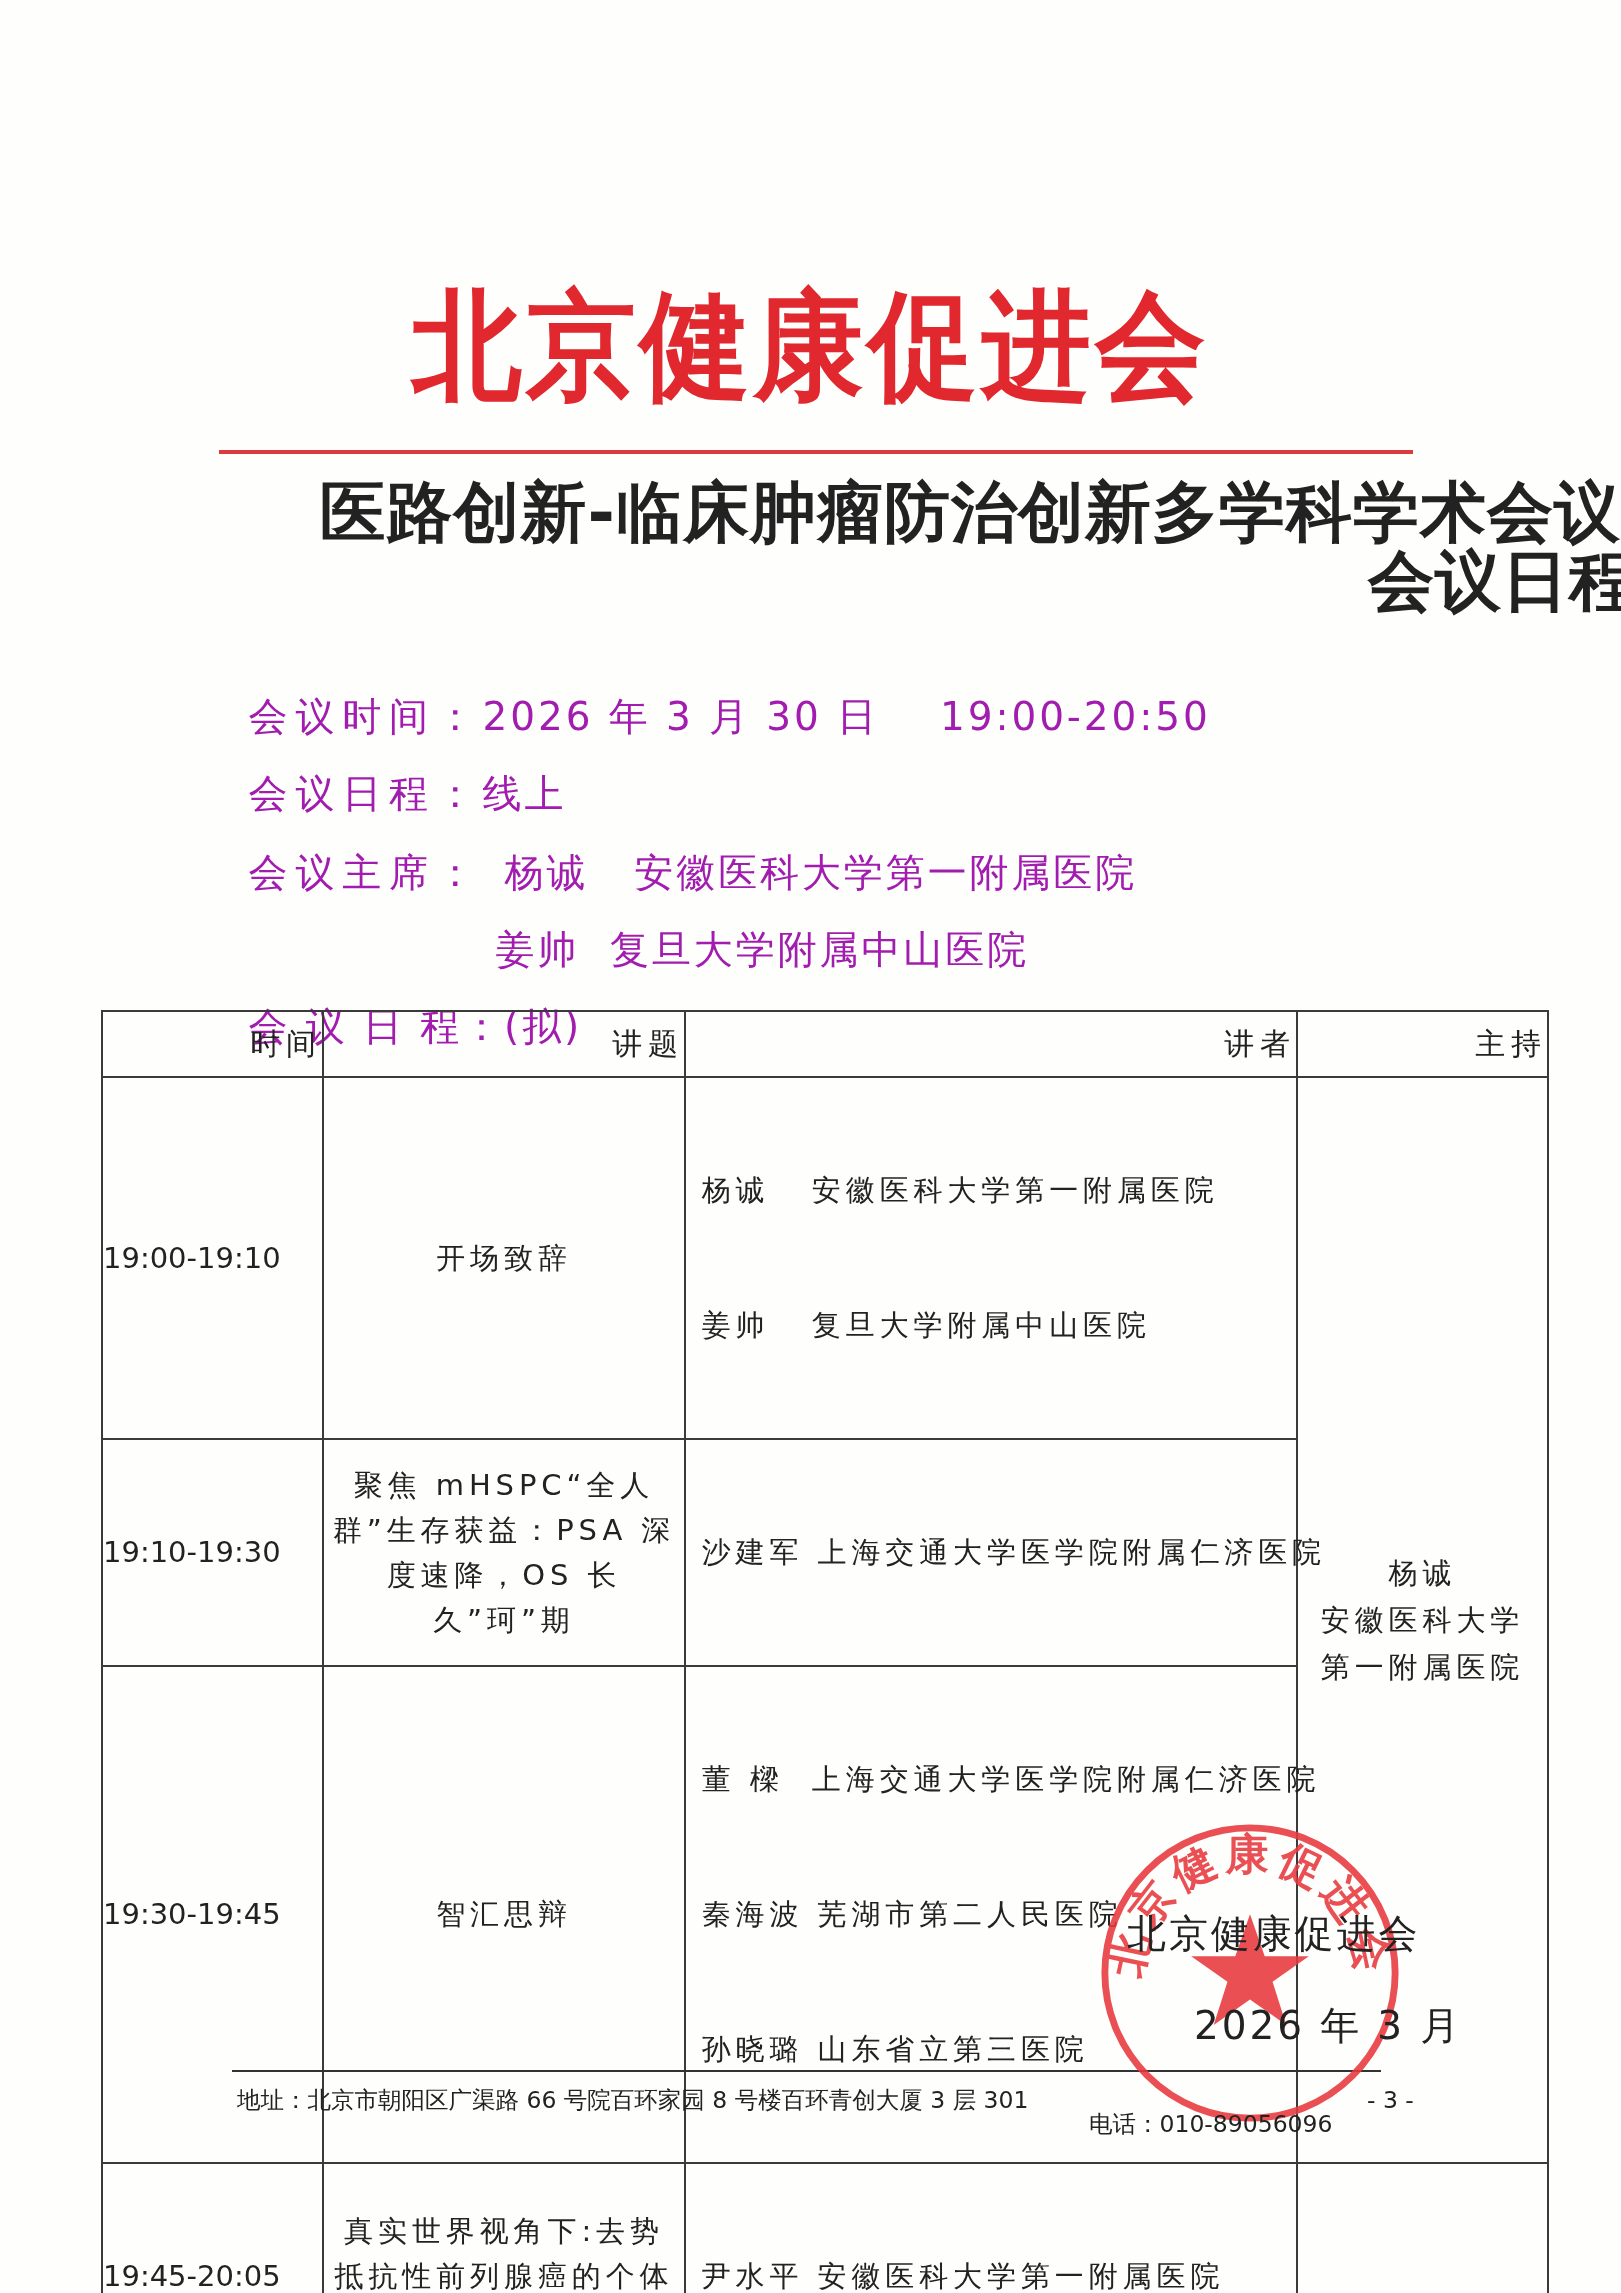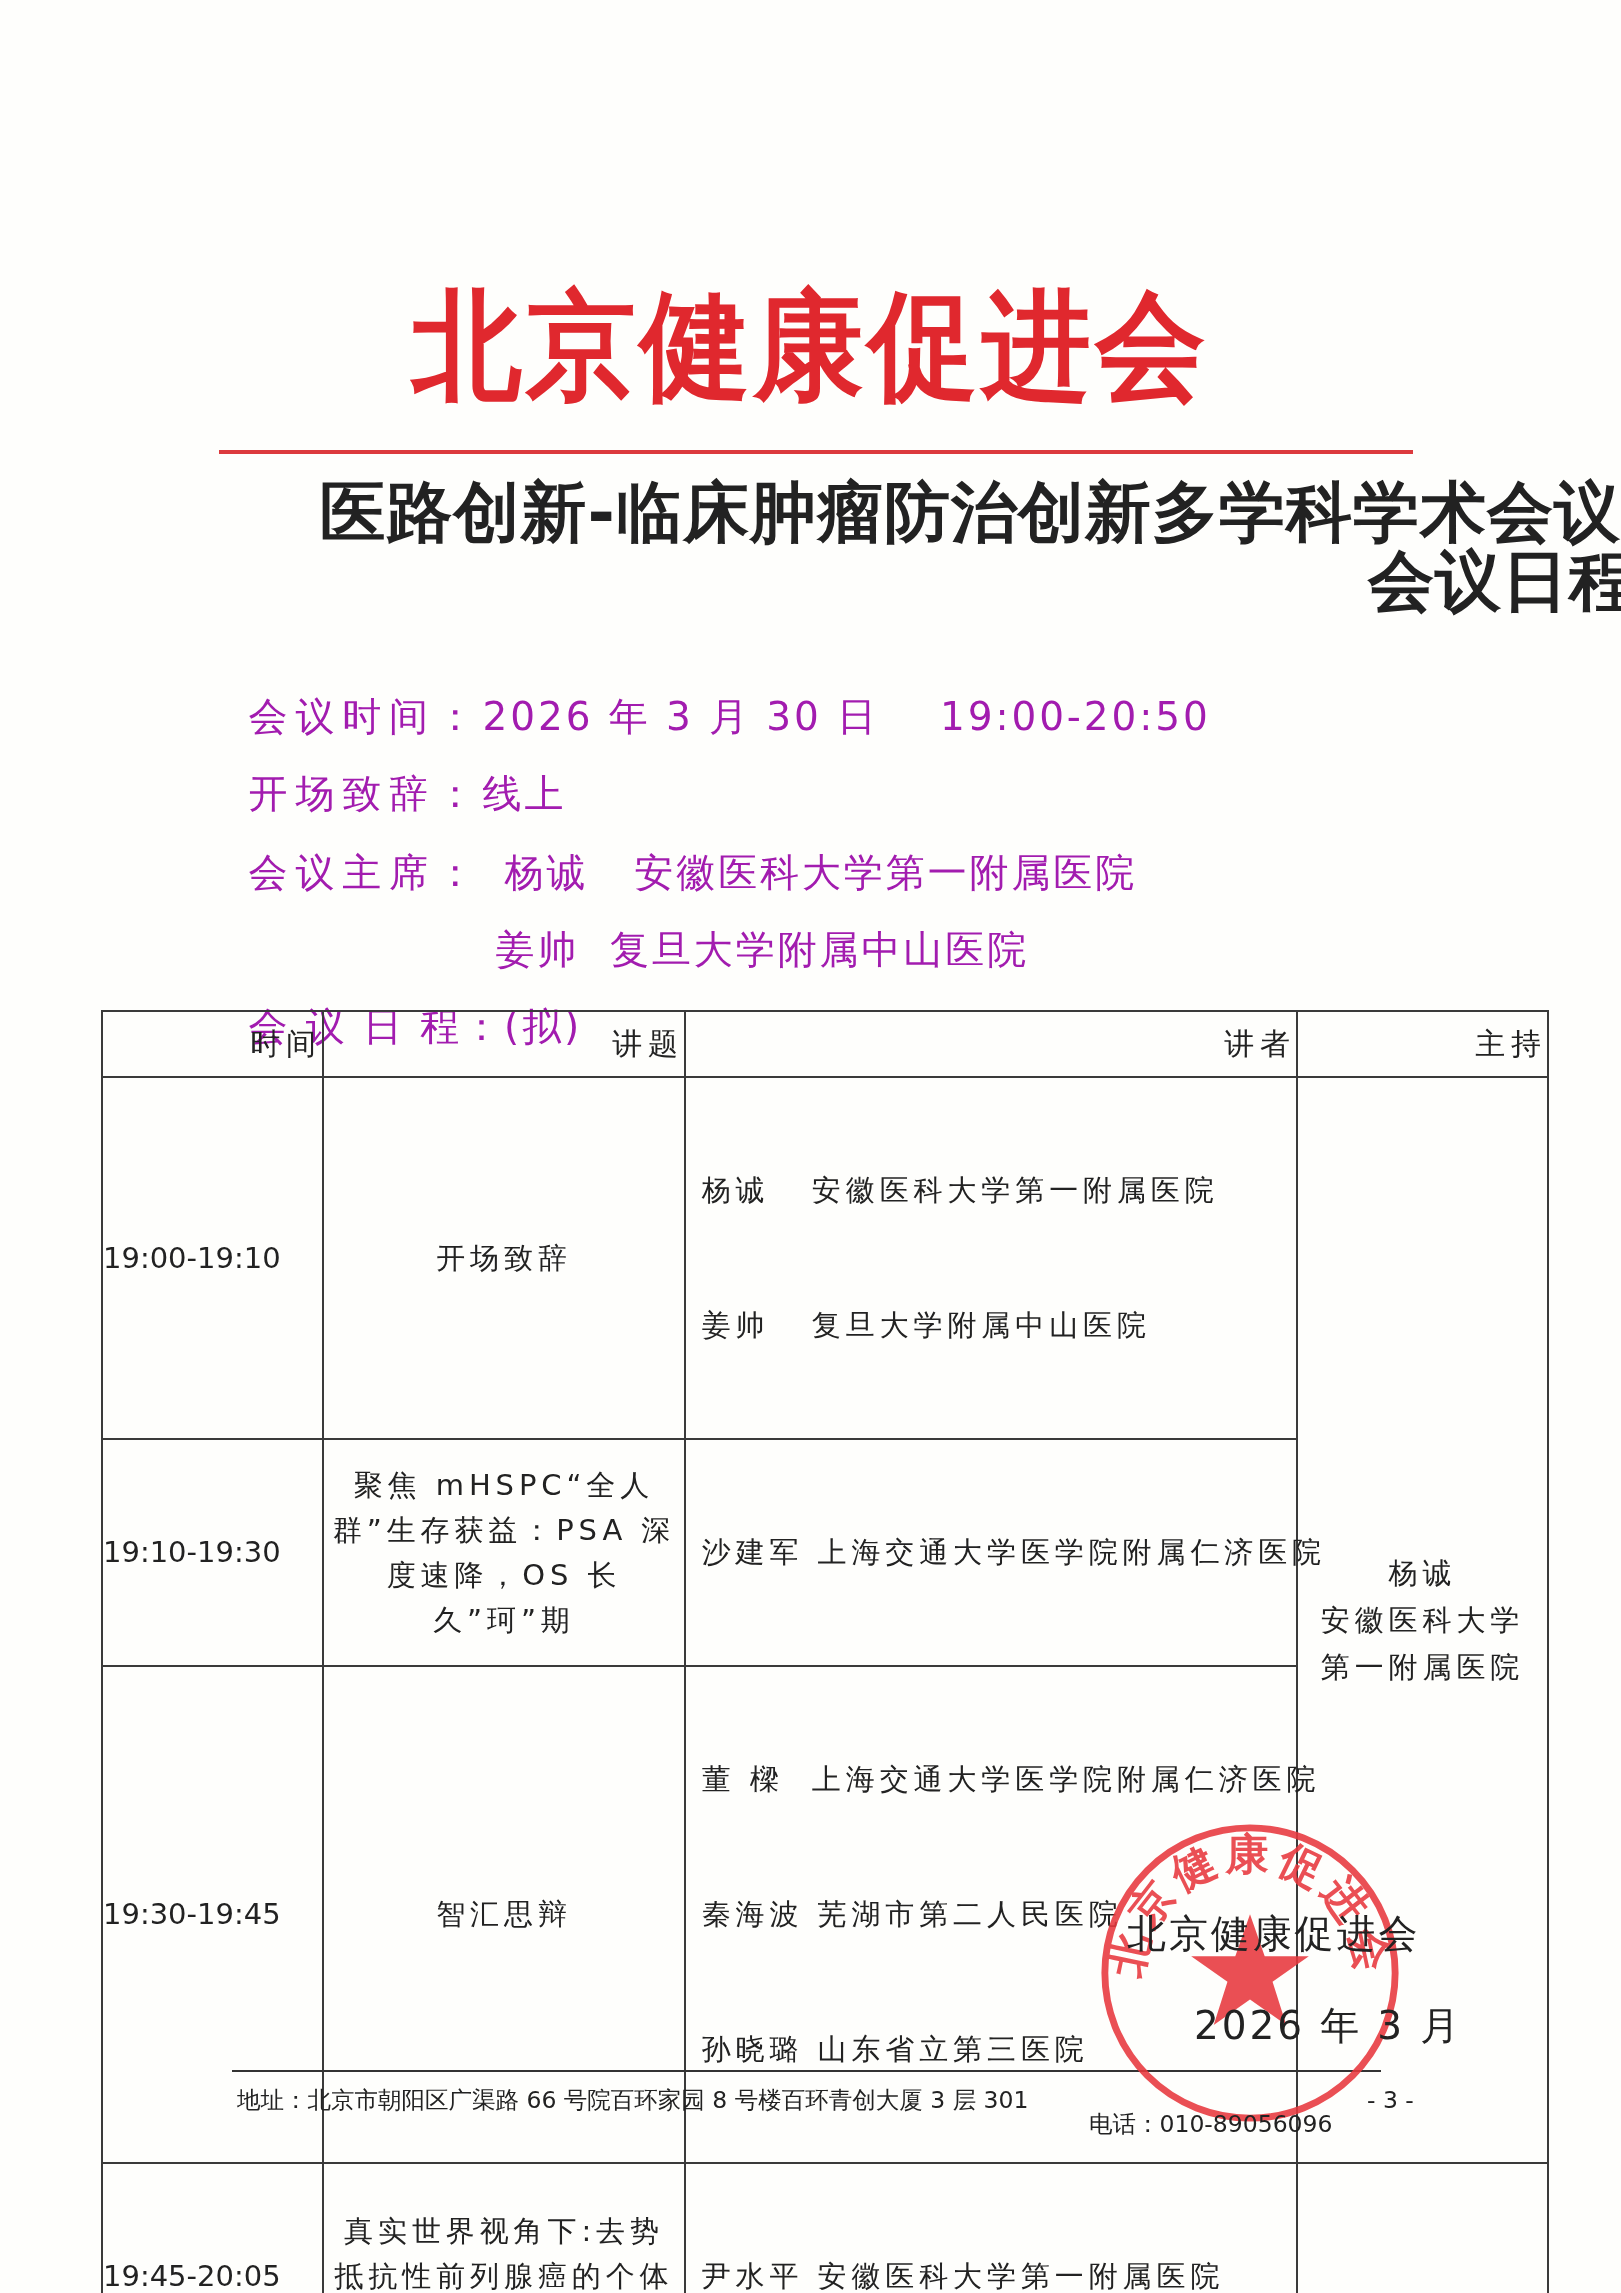--- a/index.html
+++ b/index.html
@@ -69,21 +69,21 @@
 <div class="org-title">北京健康促进会</div>
 <div class="red-rule"></div>
 
 <div class="doc-title t1">医路创新-临床肿瘤防治创新多学科学术会议</div>
 <div class="doc-title t2">会议日程</div>
 
 <div class="info" style="left:218px; top:643px;">
   <span class="lbl">会议时间：</span><span>2026 年 3 月 30 日    19:00-20:50</span>
 </div>
 <div class="info" style="left:218px; top:720px;">
-  <span class="lbl">开场致辞：</span><span>线上</span>
+  <span class="lbl">会议日程：</span><span>线上</span>
 </div>
 <div class="info" style="left:218px; top:799px;">
   <span class="lbl">会议主席：</span>
 </div>
 <div class="info" style="left:474px; top:799px;">
   <span>杨诚</span><span>   </span><span>安徽医科大学第一附属医院</span>
 </div>
 <div class="info" style="left:465px; top:876px;">
   <span>姜帅</span><span>  </span><span>复旦大学附属中山医院</span>
 </div>

